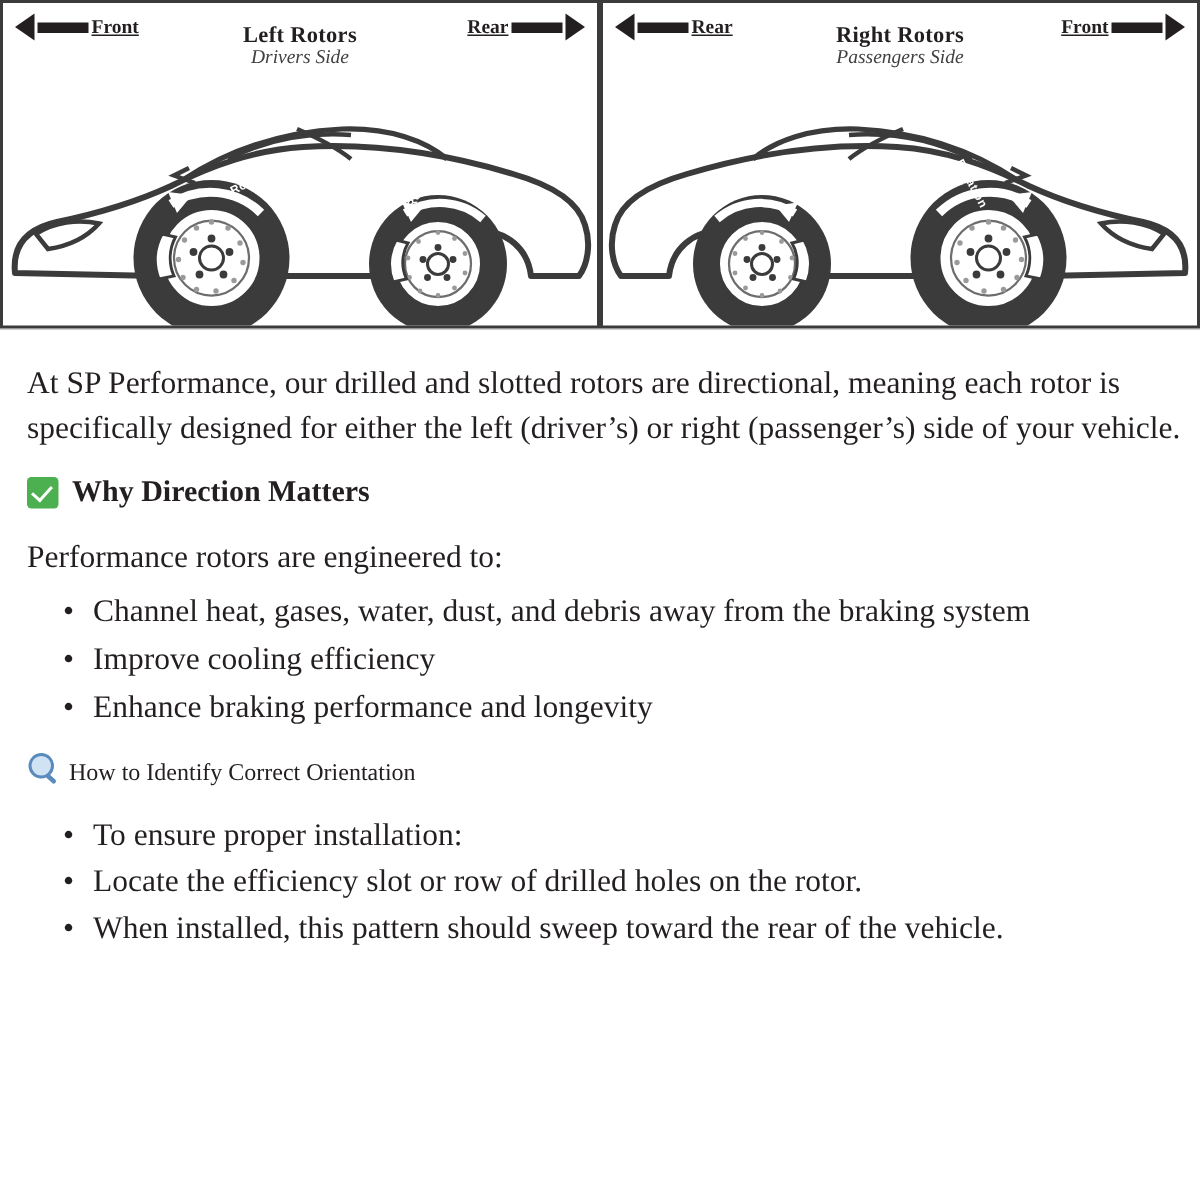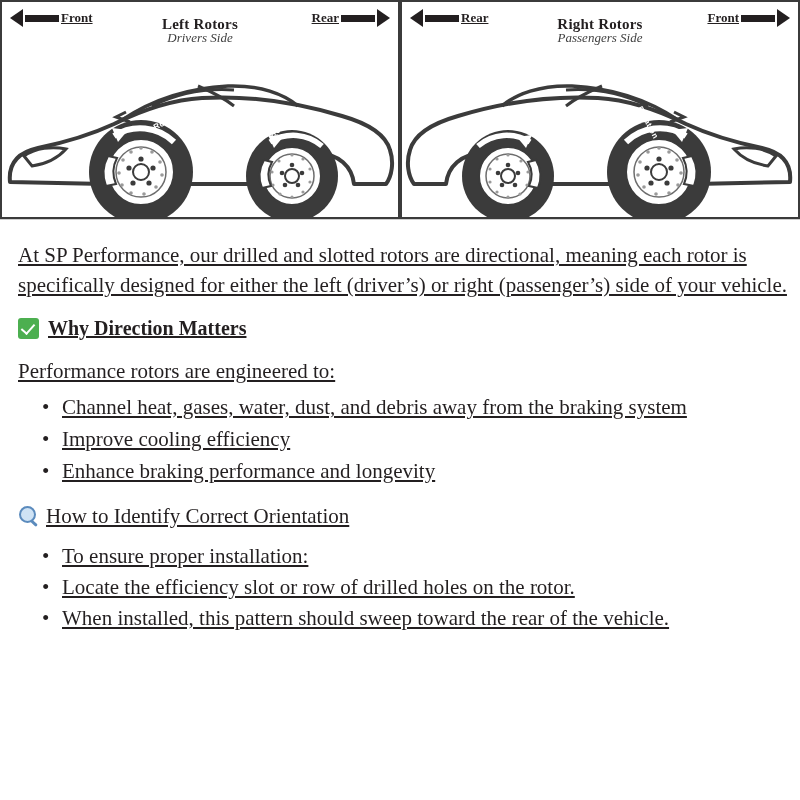--- a/index.html
+++ b/index.html
@@ -105,21 +105,20 @@
     font-weight: bold;
     color: #ffffff;
     letter-spacing: .4px;
     font-family: "Liberation Sans", sans-serif;
   }
 
   
   .content {
     padding: 14px 12px 0 18px;
     box-sizing: border-box;
-    text-decoration: underline;
   }
   p.para {
     font-size: 21px;
     line-height: 30px;
     margin: 6px 0 14px 0;
   }
   h2.heading {
     font-size: 20px;
     font-weight: bold;
     margin: 10px 0 14px 0;
@@ -165,25 +164,24 @@
     margin-bottom: 1px;
   }
   ul.bullets li::before {
     content: "\2022";
     position: absolute;
     left: -20px;
     top: 0;
     font-size: 21px;
   }
   .id-head {
-    font-size: 21px;
+    font-size: 16px;
     line-height: 30px;
     margin: 10px 0 10px 0;
     display: flex;
-    align-items: center;
     gap: 6px;
   }
   .mag-icon {
     display: inline-block;
     width: 22px;
     height: 22px;
     position: relative;
     flex: 0 0 auto;
   }
   .mag-icon .glass {

